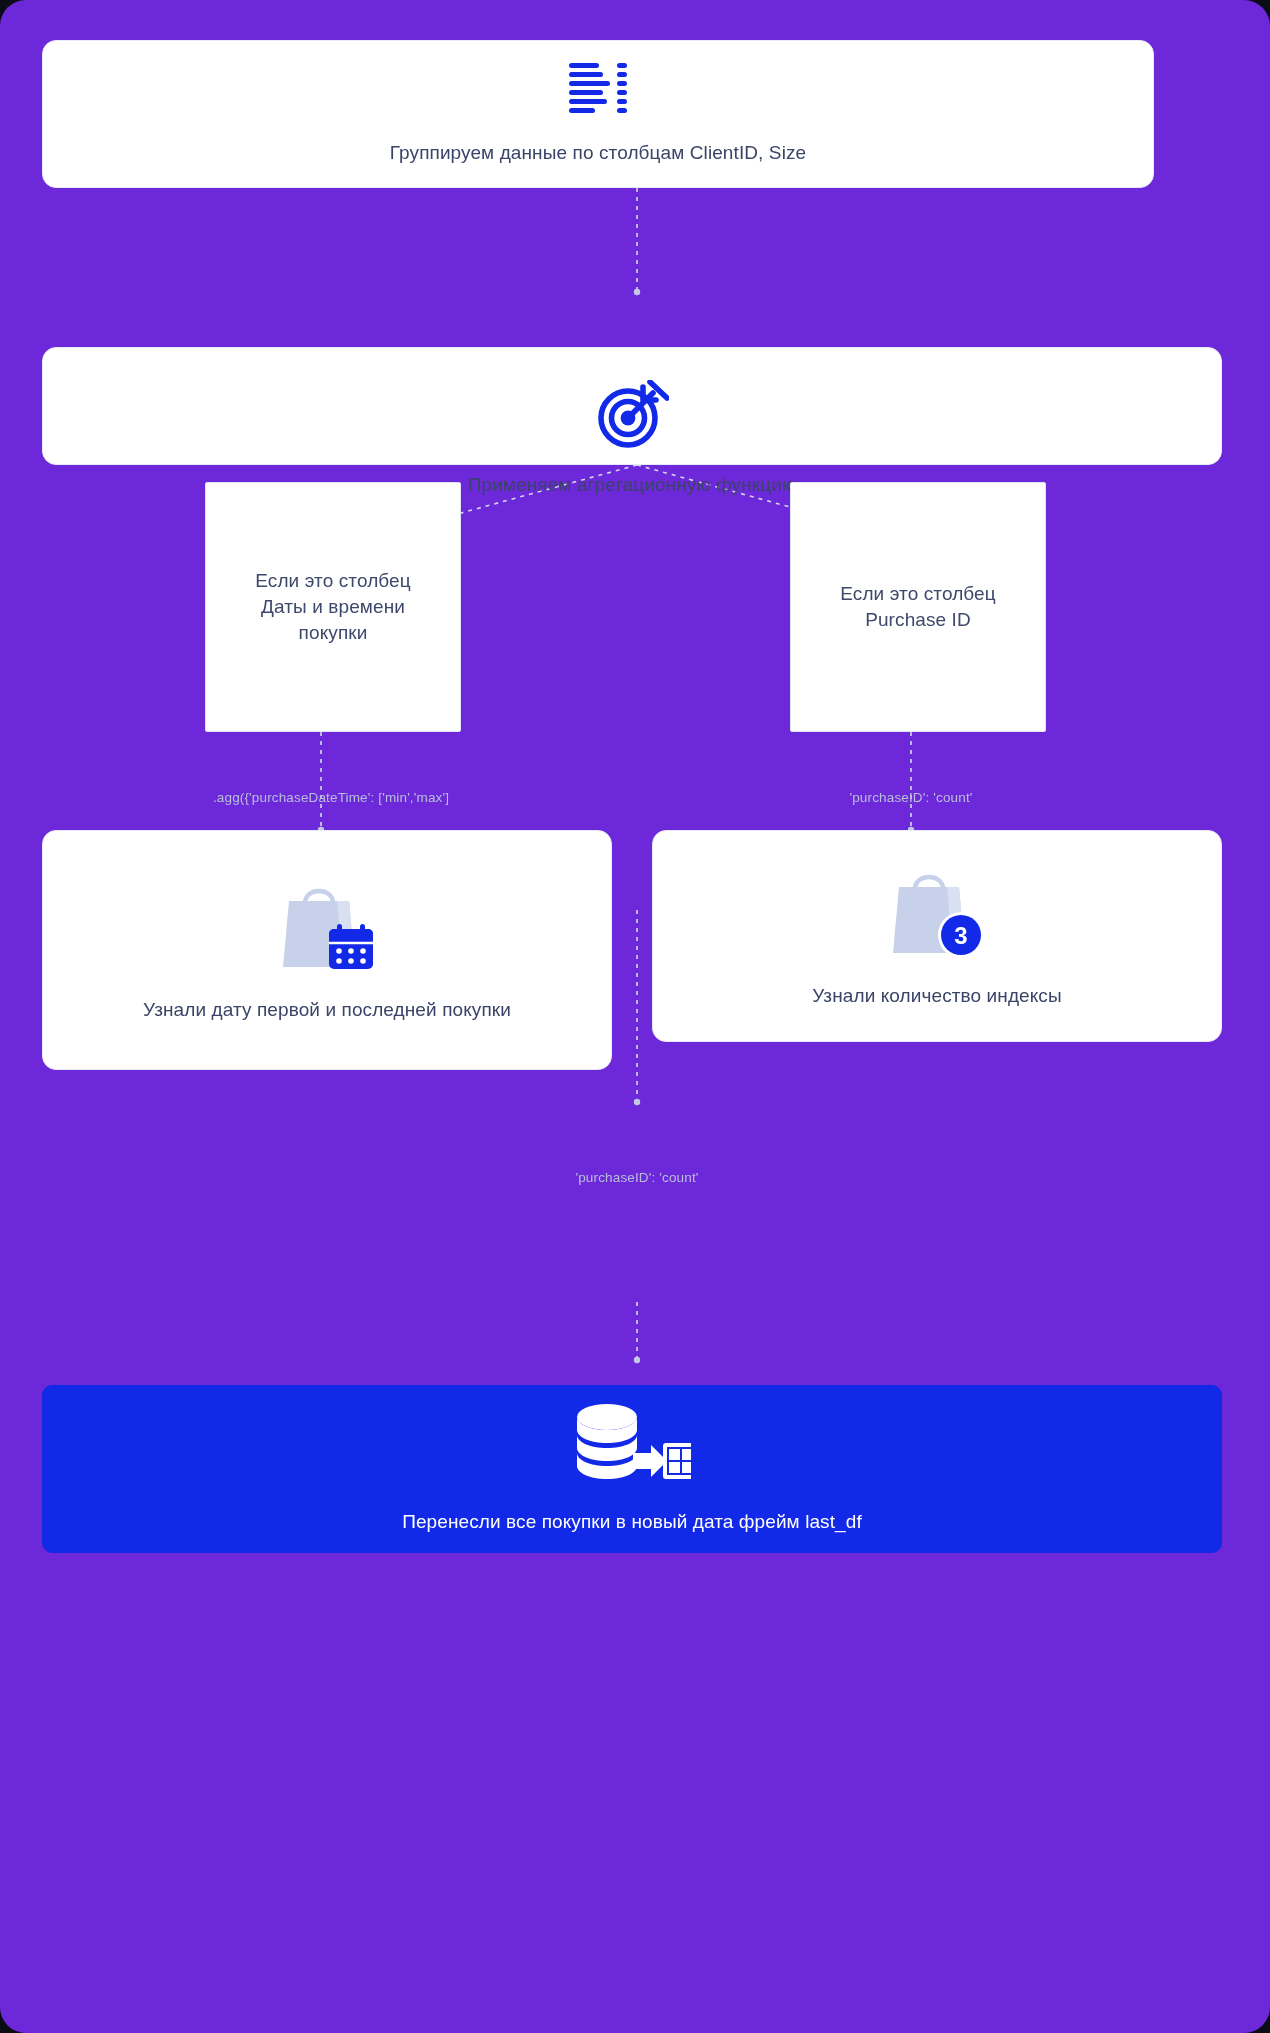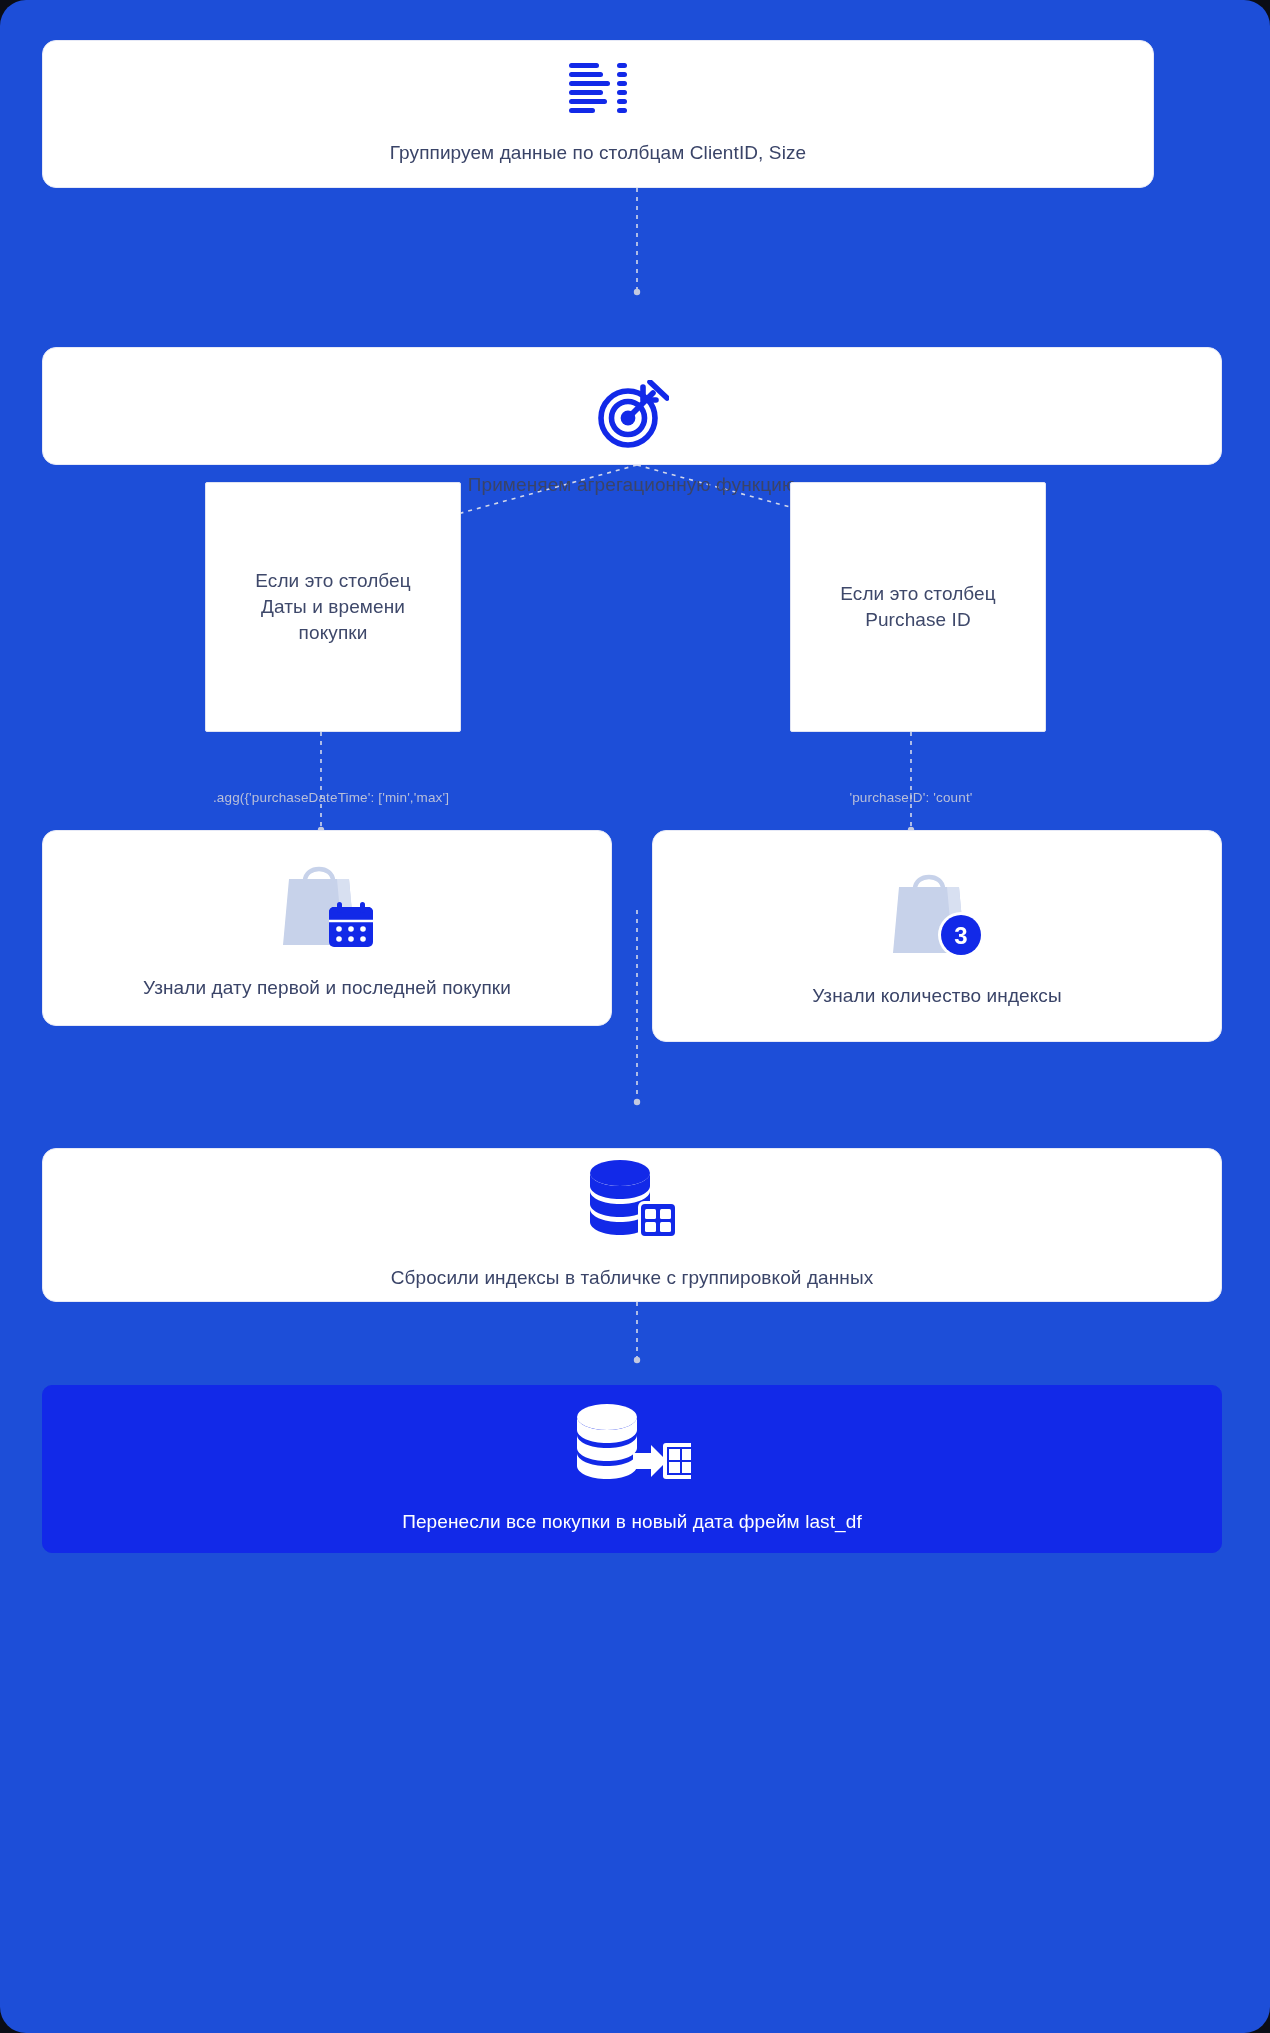--- a/index.html
+++ b/index.html
@@ -15,21 +15,21 @@
     position: relative;
     overflow: hidden;
   }
 
   
   #sheet {
     position: absolute;
     left: 0; top: 0;
     width: 1270px;
     height: 2033px;
-    background: #1d4ed8;
+    background: #6d28d9;
     border-radius: 26px;
     overflow: hidden;
   }
 
   #flow {
     position: absolute;
     left: 42px;
     top: 40px;
     width: 1190px;
     height: 1960px;
@@ -185,21 +185,21 @@
 
     <div class="card square" style="left:748px; top:442px; width:256px; height:250px;">
       <div class="card-label">Если это столбец
 Purchase ID</div>
     </div>
 
     <div class="conn-label" style="left:99px; top:750px; width:380px;">.agg({'purchaseDateTime': ['min','max']</div>
 
     <div class="conn-label" style="left:749px; top:750px; width:240px;">'purchaseID': 'count'</div>
 
-    <div class="card" style="left:0; top:790px; width:570px; height:196px;">
+    <div class="card" style="left:0; top:790px; width:570px; height:240px;">
       <span class="card-icon">
         <svg width="100" height="94" viewBox="0 0 100 94" xmlns="http://www.w3.org/2000/svg">
 
           <path d="M28 26 C28 10, 56 10, 56 26" fill="none" stroke="#c7d2ea" stroke-width="4.5"></path>
 
           <path d="M12 24 L72 24 L78 90 L6 90 Z" fill="#c7d2ea"></path>
           <path d="M60 24 L72 24 L78 90 L66 90 Z" fill="#d8e0f1"></path>
 
           <rect x="52" y="52" width="44" height="40" rx="5" fill="#1229e8"></rect>
           <rect x="52" y="52" width="44" height="11" rx="5" fill="#1229e8"></rect>
@@ -228,42 +228,20 @@
           <circle cx="74" cy="72" r="23" fill="#ffffff"></circle>
           <circle cx="74" cy="72" r="20" fill="#1229e8"></circle>
           <text x="74" y="81" text-anchor="middle" font-family="Liberation Sans, sans-serif" font-size="24" font-weight="bold" fill="#ffffff">3</text>
         </svg>
       </span>
       <div class="card-label">Узнали количество индексы</div>
     </div>
 
     <div class="conn-label" style="left:0; top:1130px; width:1190px;">'purchaseID': 'count'</div>
 
-    <div class="card" style="left:0; top:1108px; width:1180px; height:154px;">
-      <span class="card-icon">
-        <svg width="92" height="80" viewBox="0 0 92 80" xmlns="http://www.w3.org/2000/svg">
-          <g fill="#1229e8">
-            <ellipse cx="34" cy="14" rx="30" ry="13"></ellipse>
-            <path d="M4 14 L4 27 C4 34, 17 40, 34 40 C51 40, 64 34, 64 27 L64 14
-                     C64 21, 51 27, 34 27 C17 27, 4 21, 4 14 Z"></path>
-            <path d="M4 32 L4 45 C4 52, 17 58, 34 58 C51 58, 64 52, 64 45 L64 32
-                     C64 39, 51 45, 34 45 C17 45, 4 39, 4 32 Z"></path>
-            <path d="M4 50 L4 63 C4 70, 17 76, 34 76 C51 76, 64 70, 64 63 L64 50
-                     C64 57, 51 63, 34 63 C17 63, 4 57, 4 50 Z"></path>
-          </g>
-          <rect x="52" y="42" width="40" height="38" rx="6" fill="#ffffff"></rect>
-          <rect x="55" y="45" width="34" height="32" rx="4" fill="#1229e8"></rect>
-          <rect x="59" y="50" width="11" height="10" rx="1.5" fill="#ffffff"></rect>
-          <rect x="74" y="50" width="11" height="10" rx="1.5" fill="#ffffff"></rect>
-          <rect x="59" y="63" width="11" height="10" rx="1.5" fill="#ffffff"></rect>
-          <rect x="74" y="63" width="11" height="10" rx="1.5" fill="#ffffff"></rect>
-        </svg>
-      </span>
-      <div class="card-label">Сбросили индексы в табличке с группировкой данных</div>
-    </div>
 
     <div class="card solid" style="left:0; top:1345px; width:1180px; height:168px;">
       <span class="card-icon">
         <svg width="118" height="80" viewBox="0 0 118 80" xmlns="http://www.w3.org/2000/svg">
           <g fill="#ffffff">
             <ellipse cx="34" cy="14" rx="30" ry="13"></ellipse>
             <path d="M4 14 L4 27 C4 34, 17 40, 34 40 C51 40, 64 34, 64 27 L64 14
                      C64 21, 51 27, 34 27 C17 27, 4 21, 4 14 Z"></path>
             <path d="M4 32 L4 45 C4 52, 17 58, 34 58 C51 58, 64 52, 64 45 L64 32
                      C64 39, 51 45, 34 45 C17 45, 4 39, 4 32 Z"></path>

